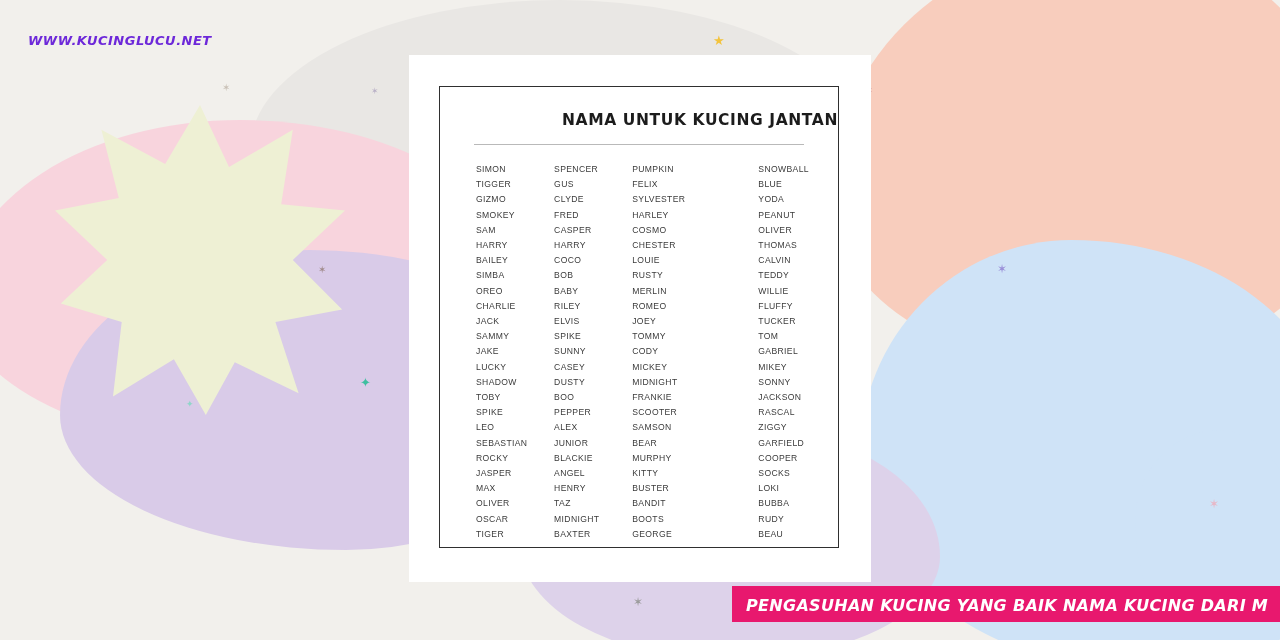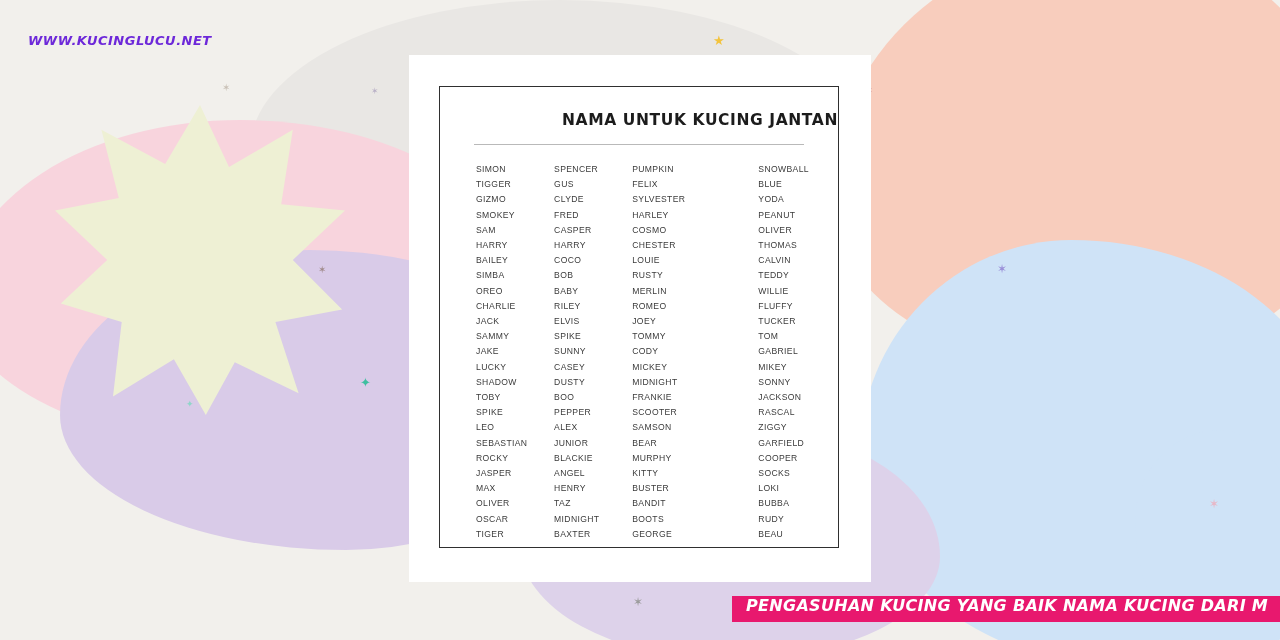--- a/index.html
+++ b/index.html
@@ -172,21 +172,21 @@
   #caption-bar {
     position: absolute;
     right: 0;
     bottom: 18px;
     background: #e8186e;
     color: #ffffff;
     font-size: 16px;
     font-weight: bold;
     font-style: italic;
     letter-spacing: 0.3px;
-    padding: 0 12px 7px 14px;
+    padding: 10px 12px 7px 14px;
     font-family: "DejaVu Sans", sans-serif;
   }
 </style>
 </head>
 <body>
 
 <div id="stage">
 
   <div class="blob blob-grey"></div>
   <div class="blob blob-peach"></div>

